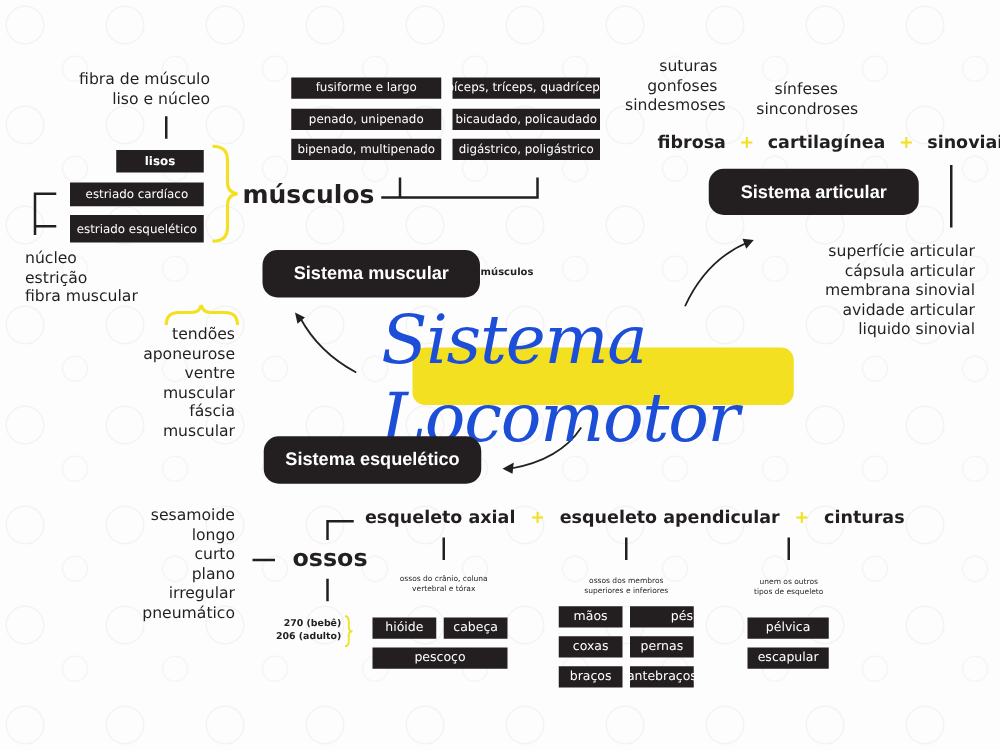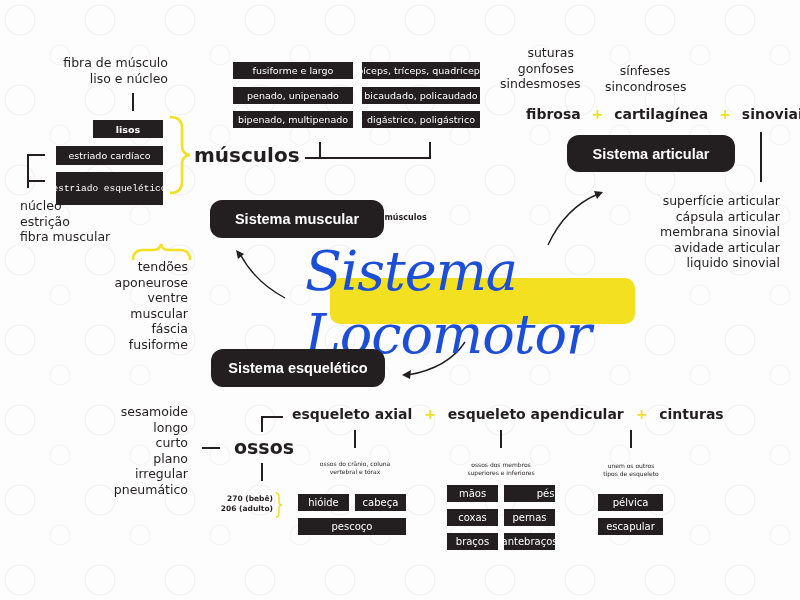--- a/index.html
+++ b/index.html
@@ -80,21 +80,21 @@
 </svg>
 
 <div class="abs txt right" style="left:55px; top:55px; width:113px;">
   <div>fibra de músculo</div>
   <div>liso e núcleo</div>
 </div>
 <div class="line" style="left:132px; top:93px; width:2px; height:18px;"></div>
 
 <div class="box" style="left:93px; top:120px; width:70px; height:18px;font-weight:bold;">lisos</div>
 <div class="box" style="left:56px; top:146px; width:107px; height:19px;">estriado cardíaco</div>
-<div class="box" style="left:56px; top:172px; width:107px; height:33px;font-family:Liberation Mono, monospace;">estriado esquelético</div>
+<div class="box" style="left:56px; top:172px; width:107px; height:22px;">estriado esquelético</div>
 
 <div class="abs txt" style="left:20px; top:198px;">
   <div>núcleo</div>
   <div>estrição</div>
   <div>fibra muscular</div>
 </div>
 
 <div class="bold-h" style="left:194px; top:143px; font-size:20px;">músculos</div>
 
 <div class="box" style="left:233px; top:62px; width:120px; height:17px;">fusiforme e largo</div>
@@ -104,21 +104,21 @@
 <div class="box" style="left:362px; top:87px; width:118px; height:17px;">bicaudado, policaudado</div>
 <div class="box" style="left:362px; top:111px; width:118px; height:17px;">digástrico, poligástrico</div>
 
 <div class="sbox" style="left:177px; top:200px; width:174px; height:38px;margin-left:33px;">Sistema muscular</div>
 <div class="abs" style="left:365px; top:213px; font-size:8px; font-weight:bold;">650 músculos</div>
 
 <div class="abs txt right" style="left:90px; top:259px; width:98px;">
   <div>tendões</div>
   <div>aponeurose</div>
   <div>ventre muscular</div>
-  <div>fáscia fusiforme</div>
+  <div>fáscia muscular</div>
 </div>
 
 <div class="abs txt right" style="left:500px; top:45px; width:74px;">
   <div>suturas</div>
   <div>gonfoses</div>
   <div>sindesmoses</div>
 </div>
 <div class="abs txt center" style="left:605px; top:63px; width:80px;">
   <div>sínfeses</div>
   <div>sincondroses</div>

